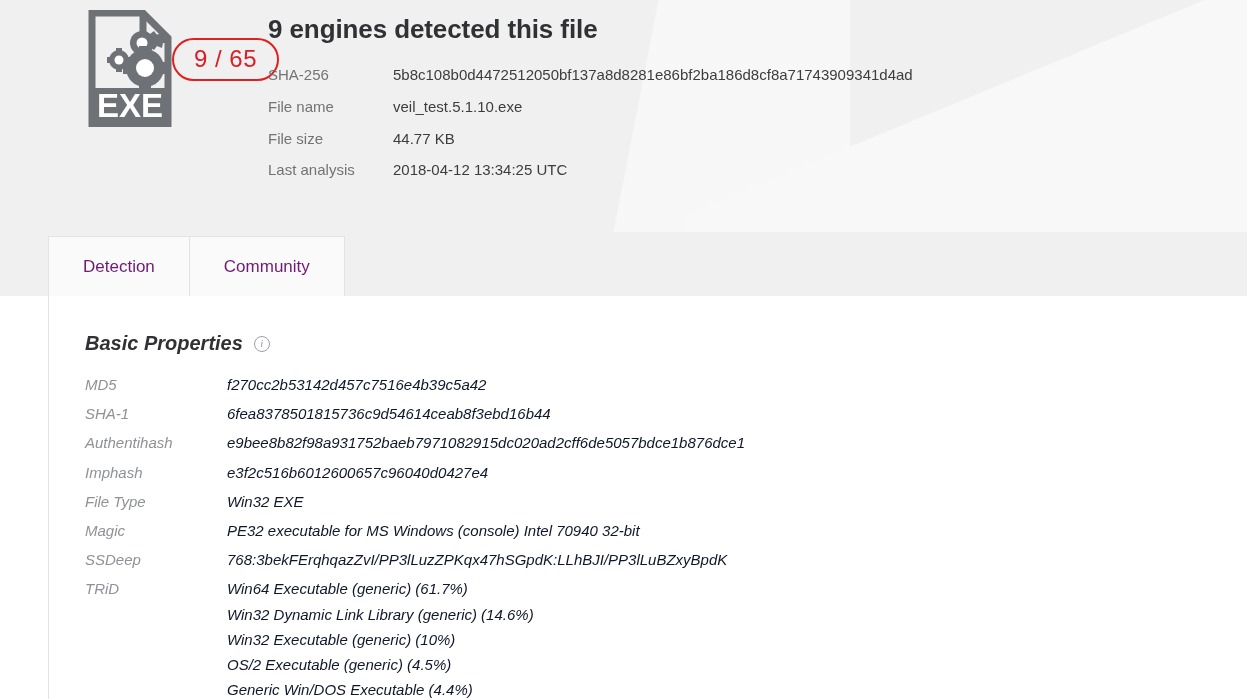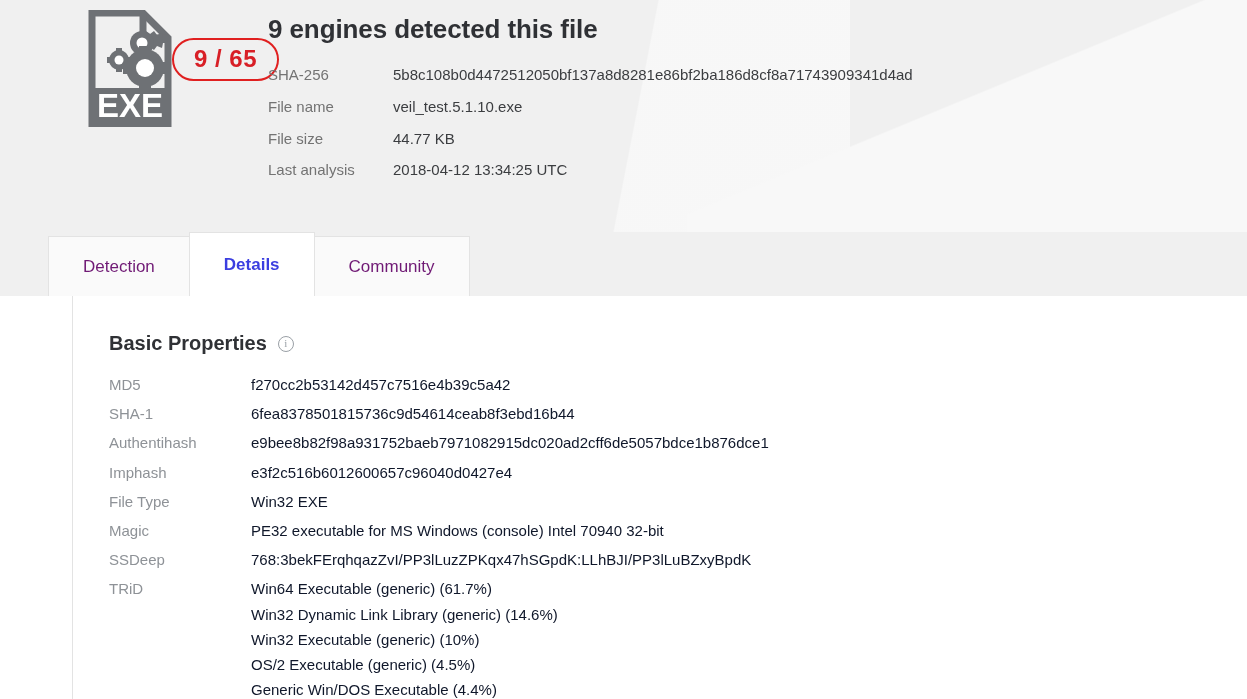--- a/index.html
+++ b/index.html
@@ -79,21 +79,21 @@
     width: 84px;
     height: 117px;
     position: relative;
   }
   .ratio-badge {
     margin-top: 28px;
     border: 2px solid #e02020;
     border-radius: 26px;
     color: #d81f26;
     font-size: 24px;
-    font-weight: bold;
+    font-weight: normal;
     letter-spacing: 0.5px;
     padding: 7px 20px 8px 20px;
     line-height: 1;
     background: transparent;
     white-space: nowrap;
   }
 
   
   .metacol {
     padding-left: 30px;
@@ -159,25 +159,26 @@
     font-weight: bold;
     z-index: 2;
     height: 64px;
   }
 
   
   .content {
     position: relative;
     background: #ffffff;
     border-left: 1px solid #e3e3e3;
-    margin-left: 72px;
+    margin-left: 48px;
     width: 980px;
     height: 403px;
     padding: 36px 0 0 36px;
     z-index: 2;
+    font-style: italic;
   }
   .section-title {
     font-size: 20px;
     font-weight: bold;
     color: #2f3135;
     display: flex;
     align-items: center;
     margin: 0 0 22px 0;
   }
   .info-icon {
@@ -291,23 +292,20 @@
       </div>
 
     </div>
   </div>
 
   <div class="tabs-wrap">
     <div class="tabs">
       <div class="tab">
         <span>Detection</span>
       </div>
-      <div class="tab active">
-        <span>Details</span>
-      </div>
       <div class="tab">
         <span>Community</span>
       </div>
     </div>
   </div>
 
   <div class="content">
 
     <div class="section-title">
       <span>Basic Properties</span>

